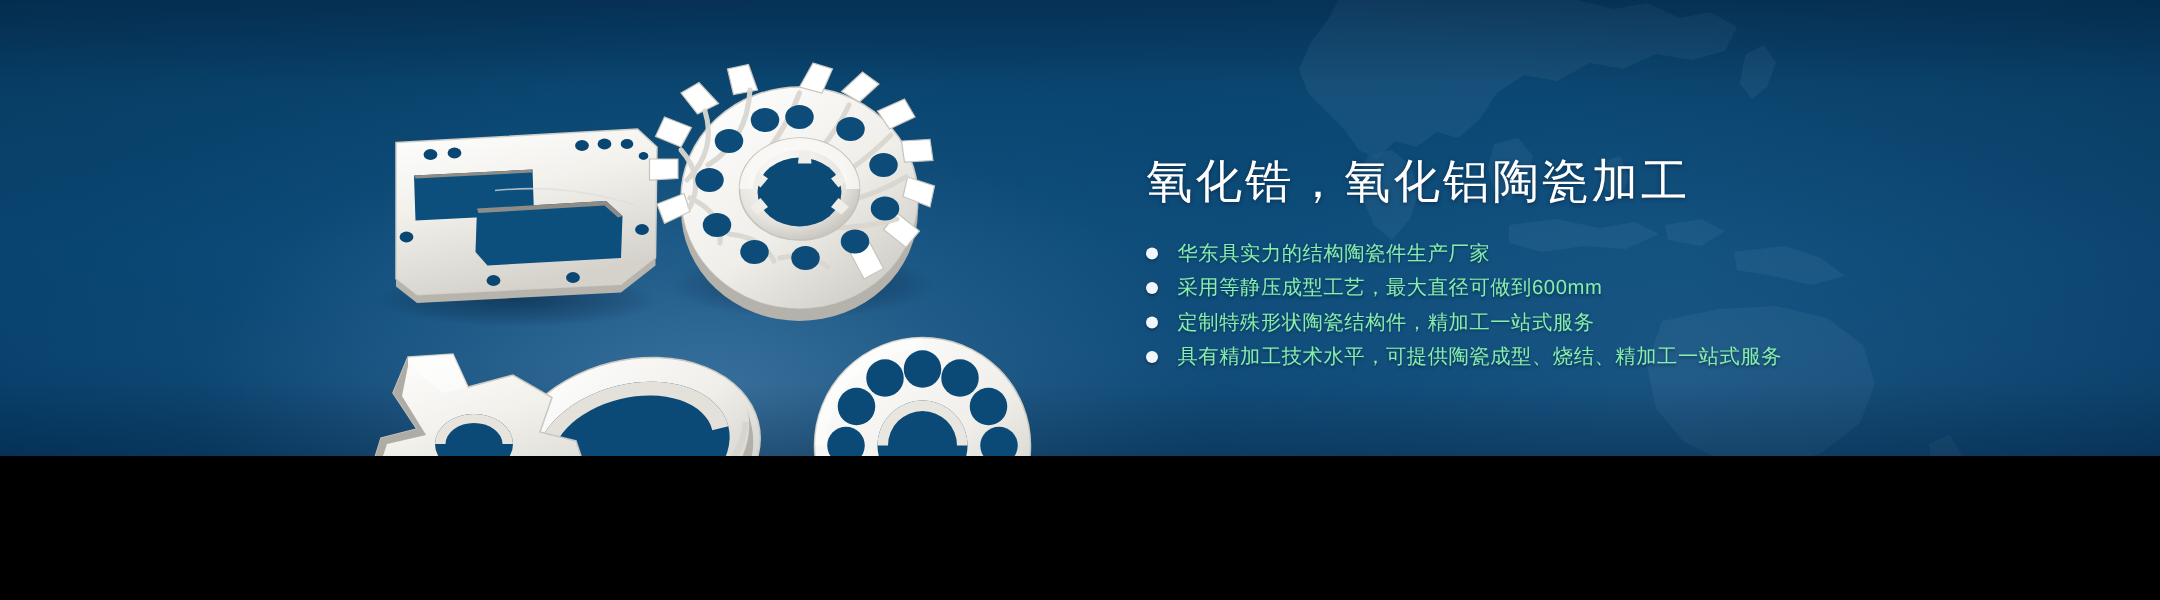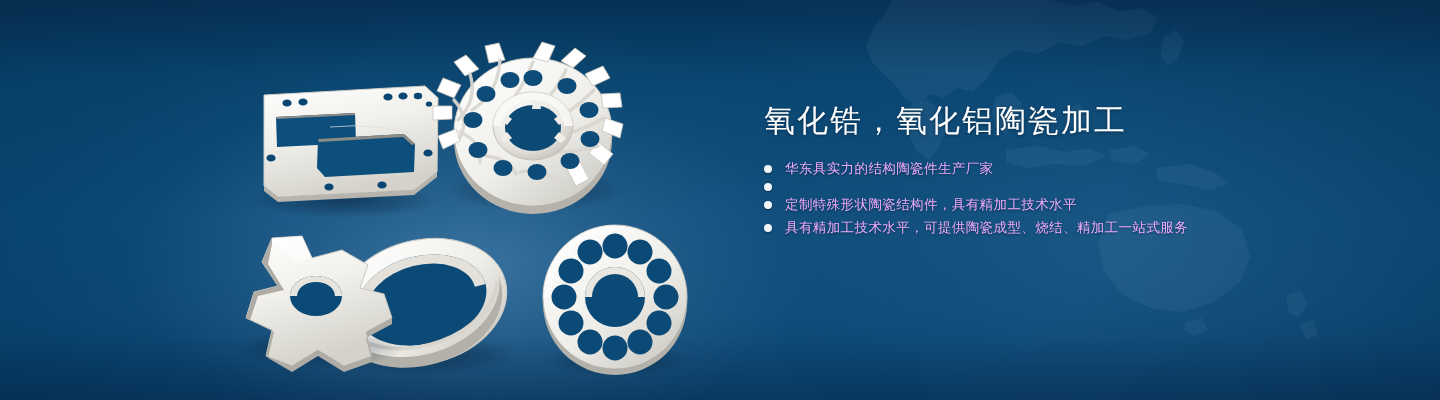--- a/index.html
+++ b/index.html
@@ -1,21 +1,21 @@
 <!DOCTYPE html>
 <html><head>
 <meta charset="utf-8">
 <style>
   html,body{margin:0;padding:0;background:#000;}
   *{box-sizing:border-box;}
 
   .banner{
     position:relative;
     width:1440px;
-    height:400px;
+    height:304px;
     overflow:hidden;
     font-family:"Liberation Sans","DejaVu Sans",sans-serif;
     background:#074470;
   }
 
   
   .bg-base{
     position:absolute; inset:0;
     background:
       linear-gradient(180deg,#073a63 0%, #08456f 22%, #0a4a78 55%, #0a4876 78%, #073f6a 100%);
@@ -72,21 +72,21 @@
     text-shadow:0 1px 3px rgba(0,20,40,.55);
     white-space:nowrap;
   }
   .bullets{list-style:none; margin:0; padding:0;}
   .bullets li{
     display:flex;
     align-items:center;
     margin:0 0 5px 0;
     font-size:13.5px;
     line-height:18px;
-    color:#f0abfc;
+    color:#86efac;
     letter-spacing:.4px;
     text-shadow:0 1px 2px rgba(0,18,36,.5);
     white-space:nowrap;
   }
   .dot{
     flex:0 0 auto;
     width:8px; height:8px;
     border-radius:50%;
     background:#f3f7fb;
     margin-right:13px;
@@ -317,24 +317,25 @@
   <div class="copy">
     <h1 class="headline">氧化锆，氧化铝陶瓷加工</h1>
 
     <ul class="bullets">
       <li>
         <span class="dot"></span>
         <span>华东具实力的结构陶瓷件生产厂家</span>
       </li>
       <li>
         <span class="dot"></span>
+        <span>采用等静压成型工艺，最大直径可做到600mm</span>
       </li>
       <li>
         <span class="dot"></span>
-        <span>定制特殊形状陶瓷结构件，具有精加工技术水平</span>
+        <span>定制特殊形状陶瓷结构件，精加工一站式服务</span>
       </li>
       <li>
         <span class="dot"></span>
         <span>具有精加工技术水平，可提供陶瓷成型、烧结、精加工一站式服务</span>
       </li>
     </ul>
   </div>
 
 </div>
 

